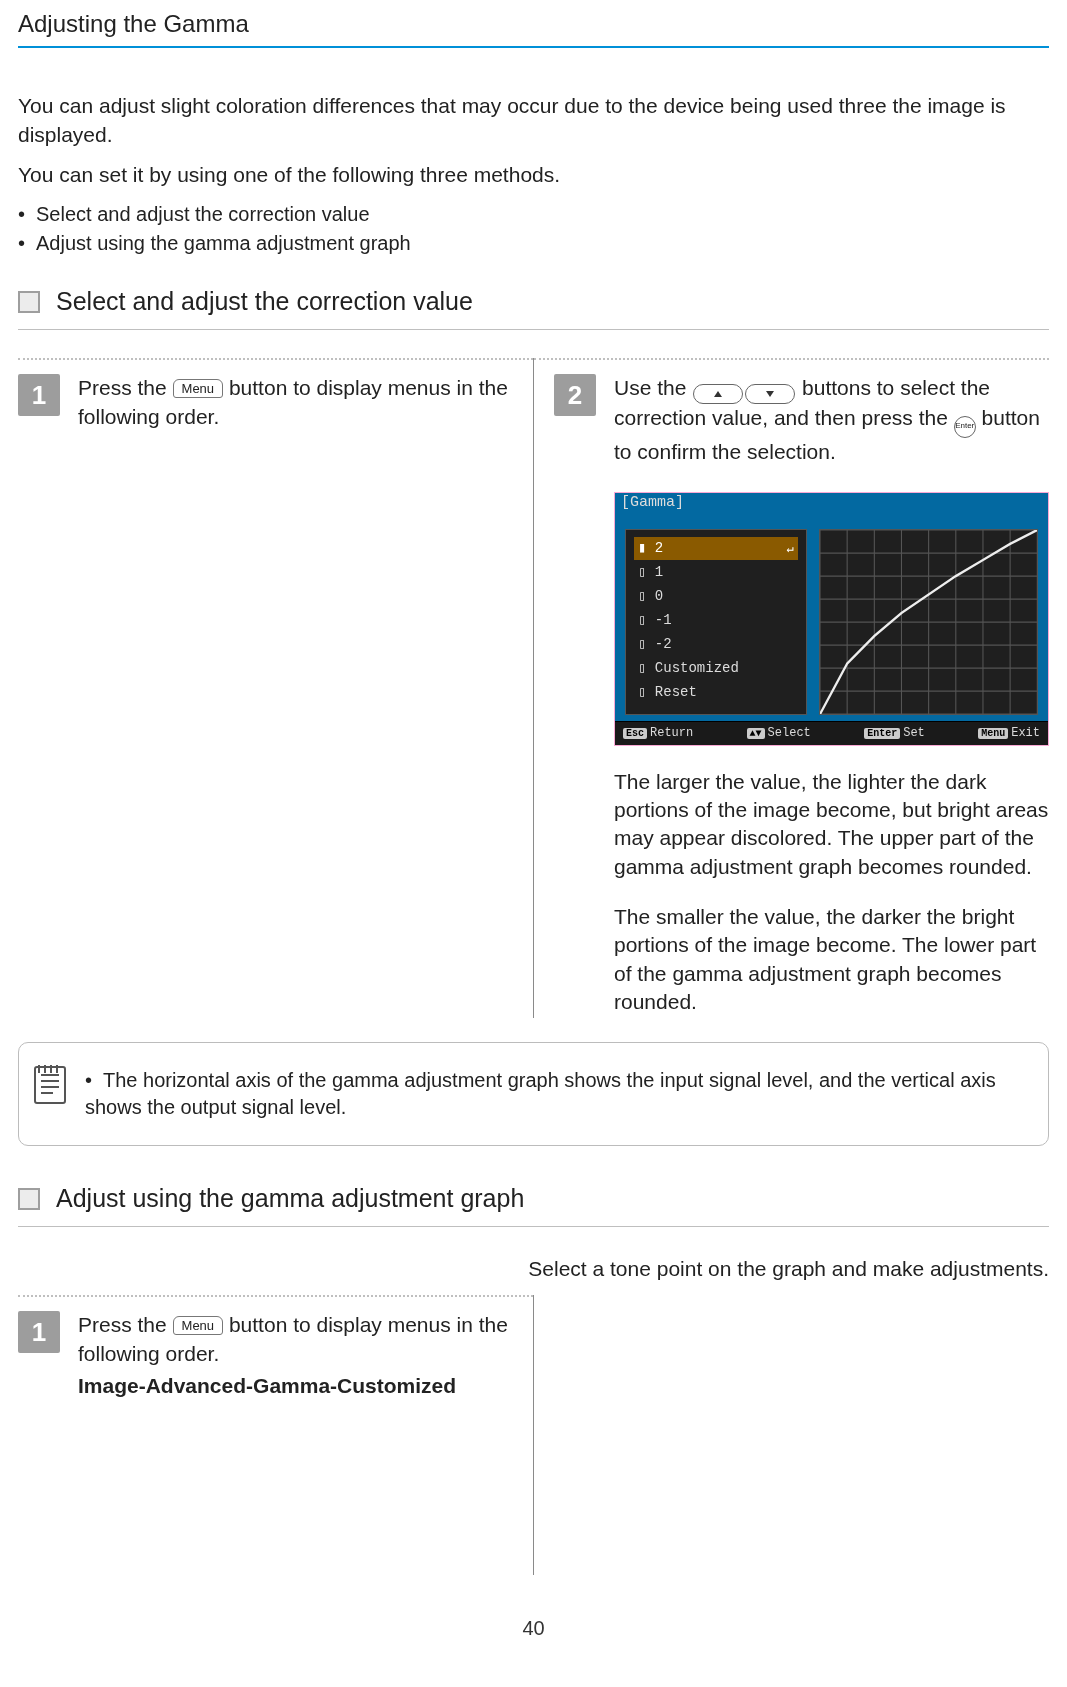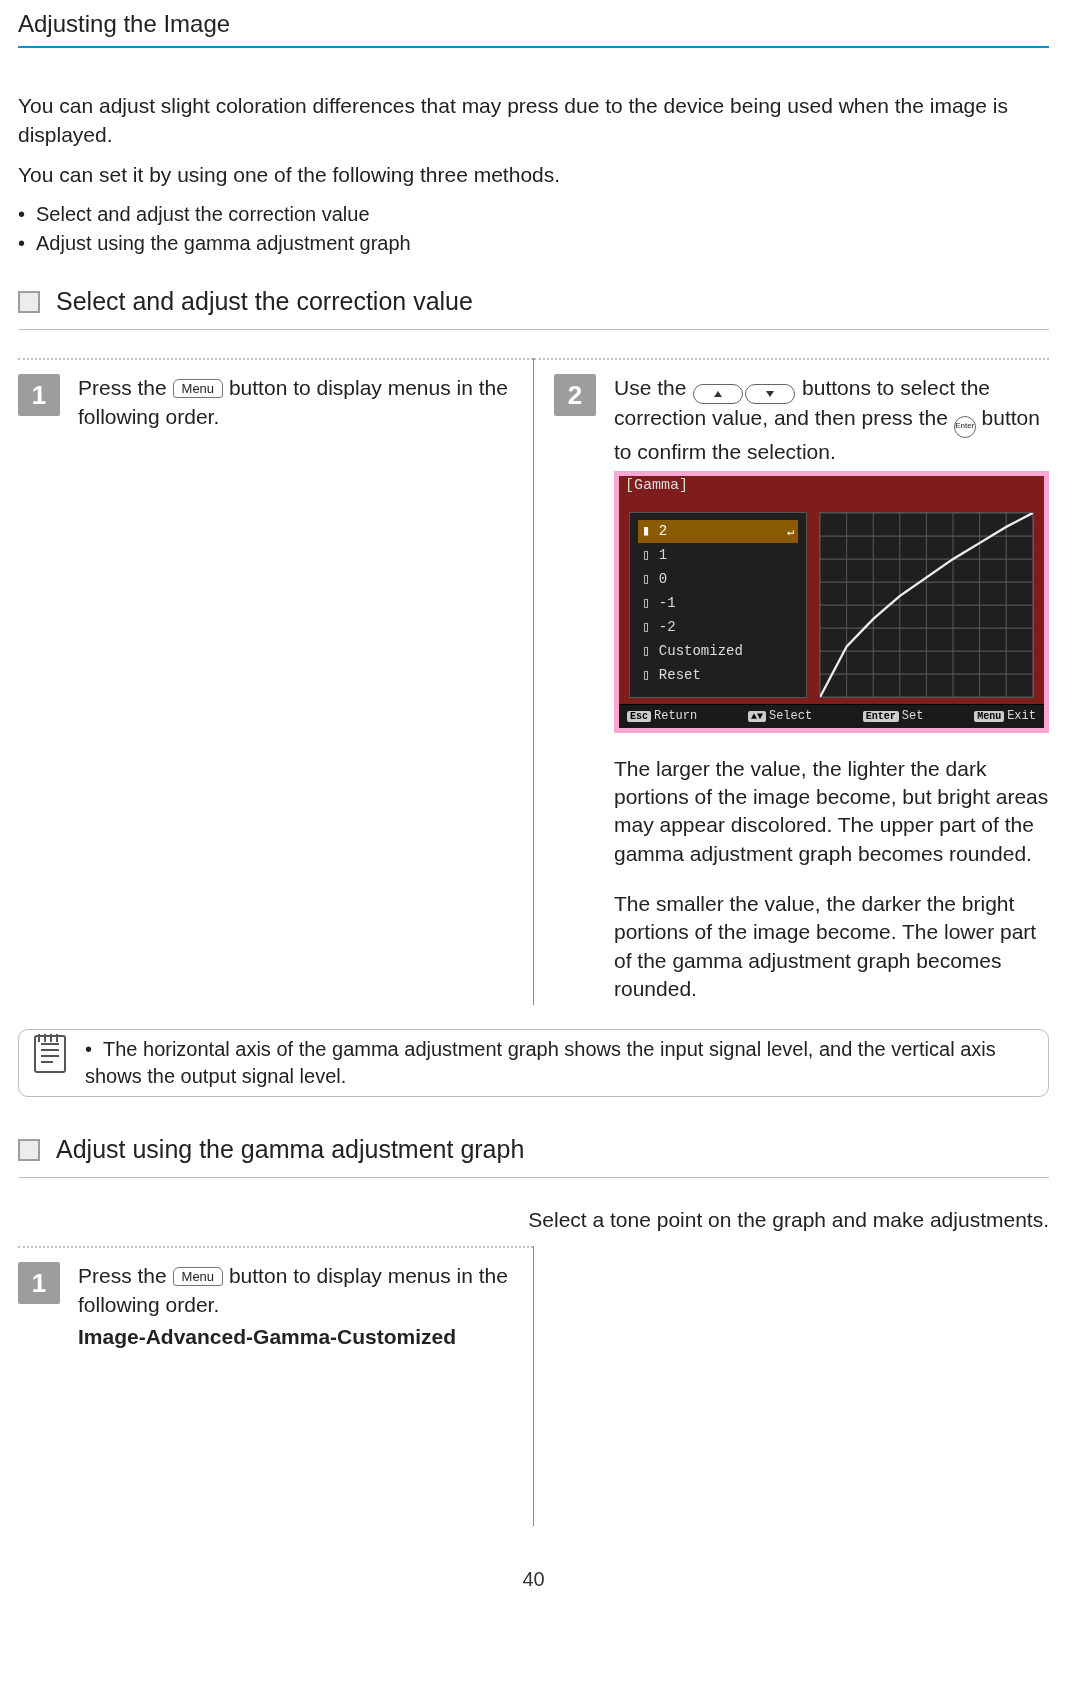--- a/index.html
+++ b/index.html
@@ -148,23 +148,23 @@
     display: inline-flex;
     width: 22px; height: 22px;
     border: 1px solid #666;
     border-radius: 50%;
     align-items: center;
     justify-content: center;
     font-size: 8px;
     vertical-align: -3px;
   }
   .osd {
-    margin-top: 5px;
-    background: #7f1d1d;
-    border: 5px solid #f9a8d4;
+    margin-top: 26px;
+    background: #0369a1;
+    border: 1px solid #f9a8d4;
     color: #dcdcdc;
     font-family: "Courier New", monospace;
     font-size: 14px;
     width: 100%;
   }
   .osd-inner {
     display: flex;
     padding: 10px 10px 6px 10px;
     gap: 12px;
   }
@@ -213,21 +213,21 @@
     font-weight: 700;
     font-size: 10px;
     margin-right: 3px;
   }
   .explain { margin-top: 22px; }
   .explain p { margin-bottom: 2px; margin-top: 22px; }
   .note-box {
     border: 1px solid #bcbcbc;
     border-radius: 10px;
     display: flex;
-    padding: 4px 14px;
+    padding: 22px 14px;
     gap: 18px;
     margin: 8px 0 36px 0;
     font-size: 20px;
   }
   .note-icon svg { width: 34px; height: 40px; }
   .note-body ul { list-style: none; }
   .note-body li::before { content: "•"; display: inline-block; width: 18px; }
   .note-body li { margin: 2px 0; }
   .instr { margin: 0 0 12px 0; text-align: right; }
   .page-num {
@@ -235,26 +235,26 @@
     font-size: 20px;
     margin-top: 40px;
     color: #333;
   }
 </style>
 </head>
 <body>
 
 <div class="page">
 
-  <div class="running-head">Adjusting the Image</div>
+  <div class="running-head">Adjusting the Gamma</div>
   <hr class="blue-rule">
 
 
   <div class="intro">
-    <p>You can adjust slight coloration differences that may press due to the device being used when the image is displayed.</p>
+    <p>You can adjust slight coloration differences that may occur due to the device being used three the image is displayed.</p>
     <p>You can set it by using one of the following three methods.</p>
   </div>
 
   <ul class="bullets">
     <li>Select and adjust the correction value</li>
     <li>Adjust using the gamma adjustment graph</li>
   </ul>
 
   <div class="subhead-row">
     <span class="sub-box"></span>

